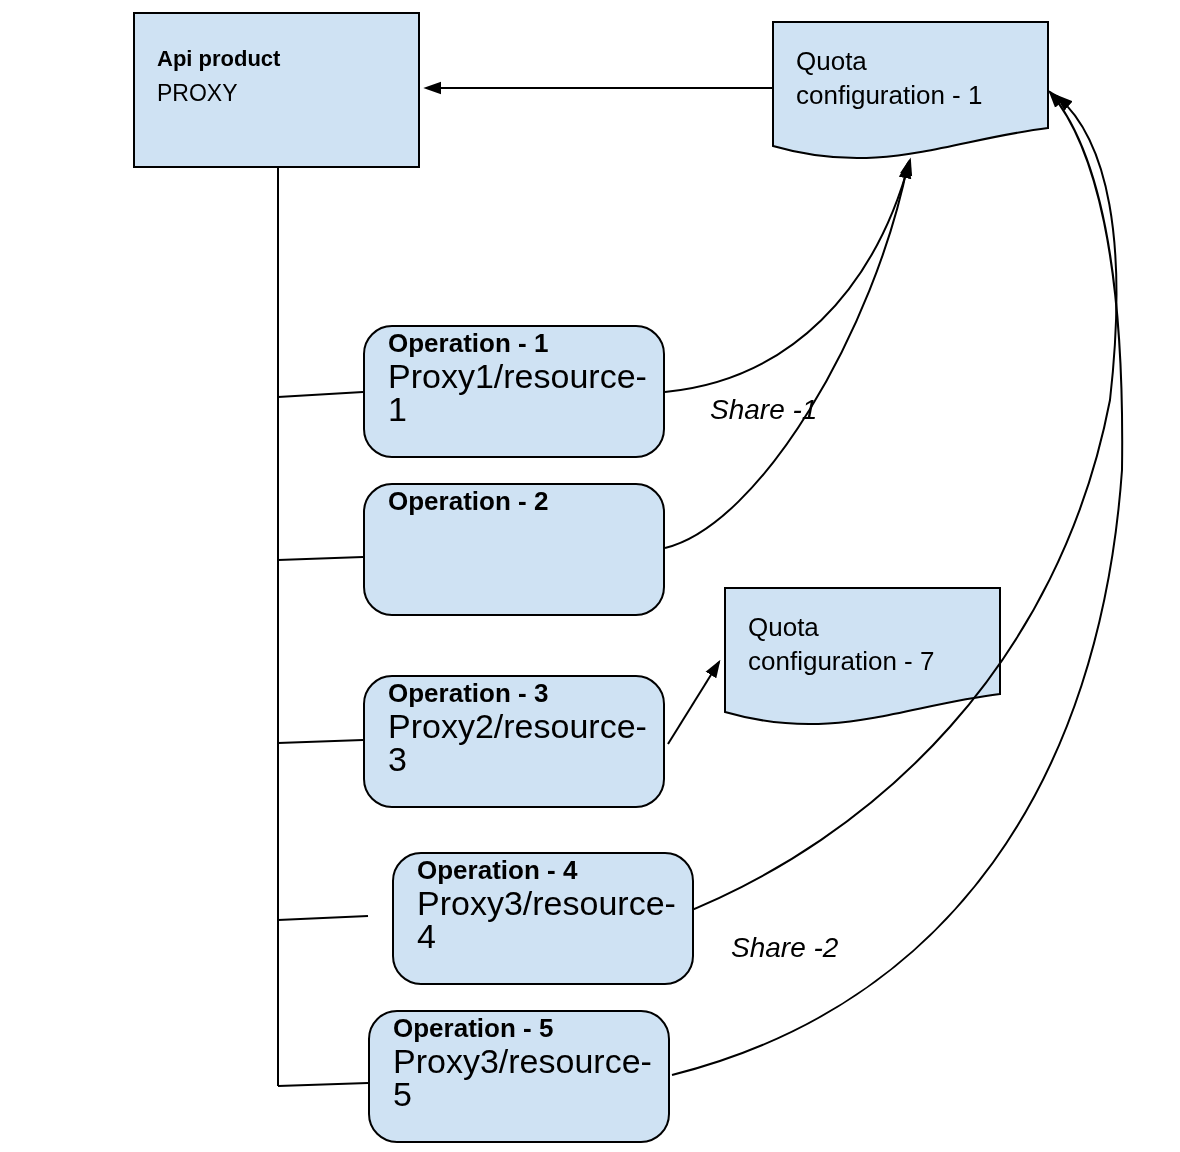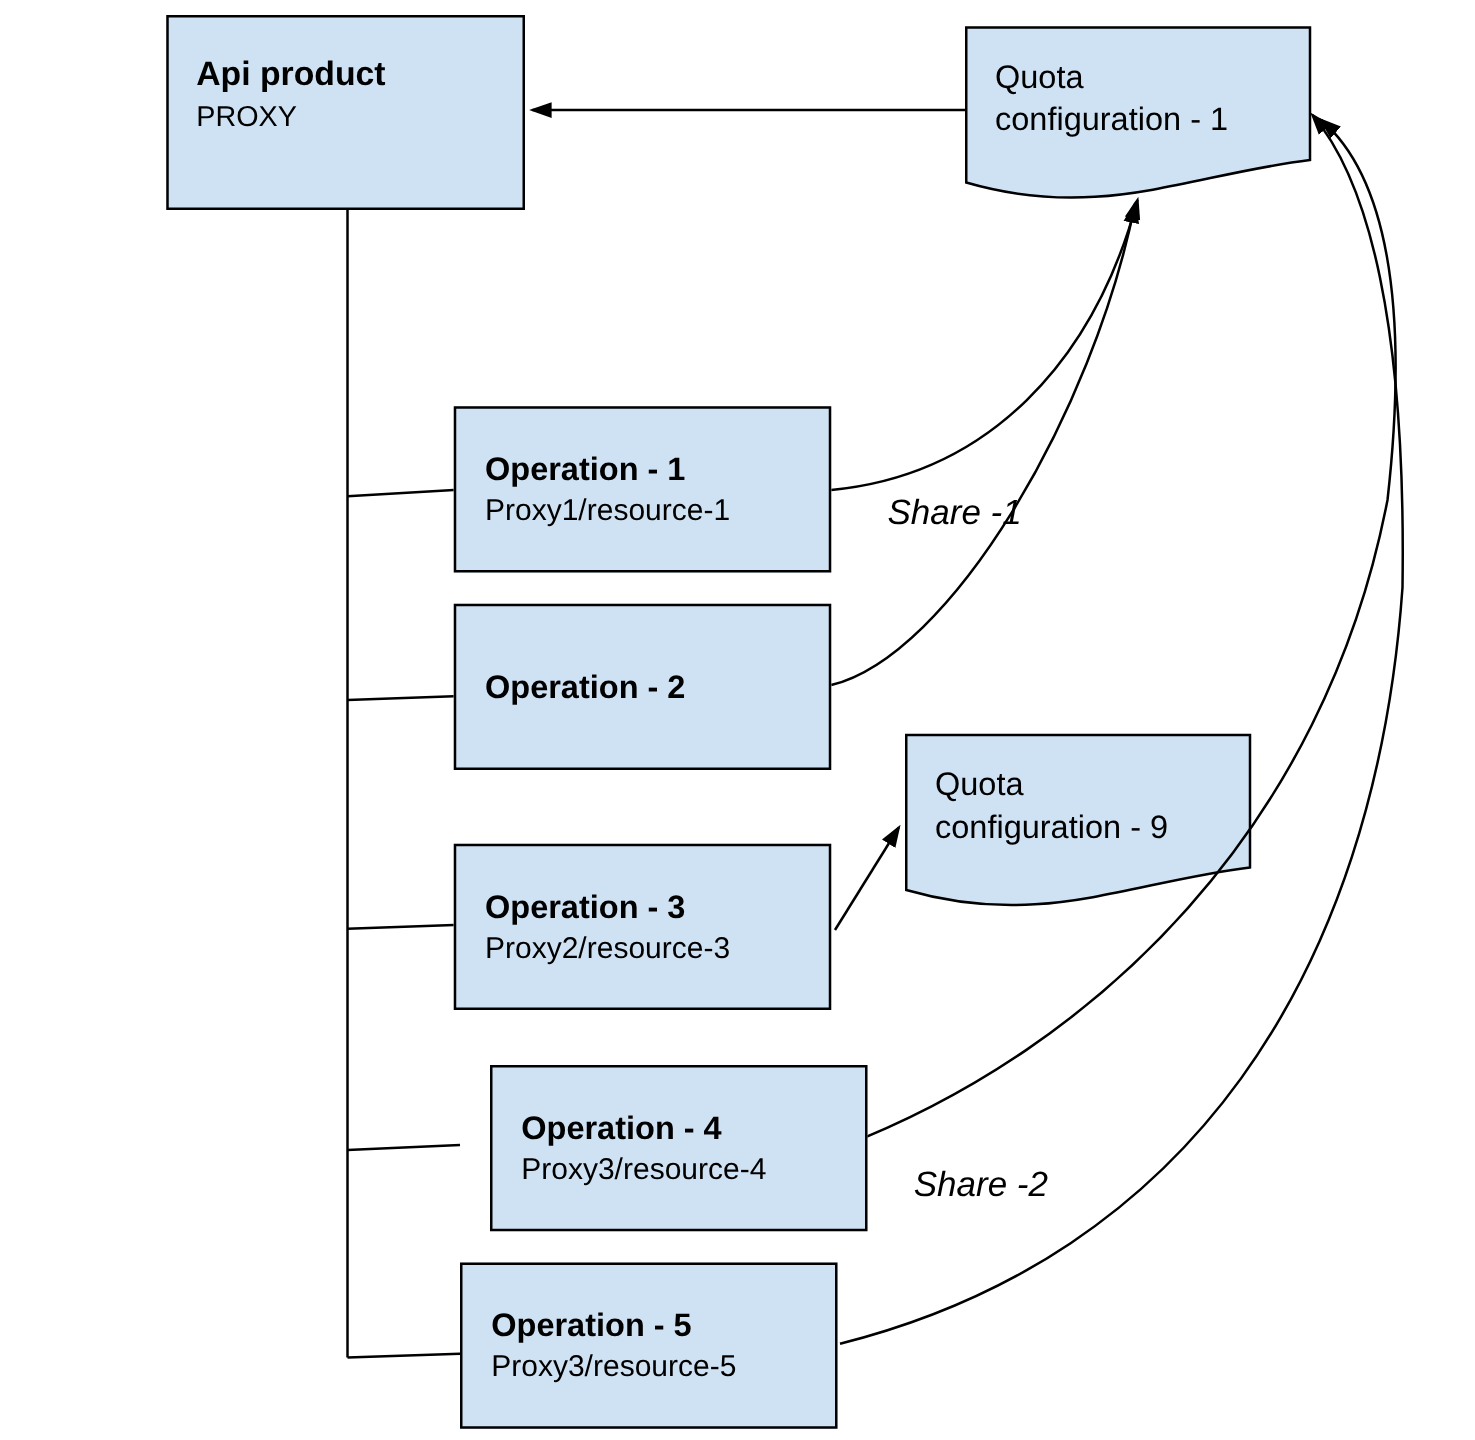--- a/index.html
+++ b/index.html
@@ -15,28 +15,28 @@
   }
   .layer{position:absolute;left:0;top:0;width:1180px;height:1152px;}
   .doc{fill:var(--shape-fill);stroke:var(--shape-border);stroke-width:2;}
   .conn{fill:none;stroke:var(--connector);stroke-width:2;}
   #arrowhead path{fill:var(--connector);}
   .box{
     position:absolute;background:var(--shape-fill);
     border:2px solid var(--shape-border);box-sizing:border-box;
   }
   .api-box{left:133px;top:12px;width:287px;height:156px;padding:28px 10px 0 22px;}
-  .api-title{font-size:27px;font-weight:bold;line-height:34px;margin-bottom:3px;}
+  .api-title{font-size:22px;font-weight:bold;line-height:34px;margin-bottom:3px;}
   .api-sub{font-size:23px;line-height:29px;}
   .op{
     width:302px;height:133px;display:flex;flex-direction:column;
-    justify-content:center;padding-left:23px;
+    padding-left:23px;border-radius:29px;
   }
   .op-title{font-size:26px;font-weight:bold;line-height:33px;}
-  .op-sub{font-size:24px;line-height:33px;}
+  .op-sub{font-size:34px;line-height:33px;}
   #op1{left:363px;top:325px;}
   #op2{left:363px;top:483px;}
   #op3{left:363px;top:675px;}
   #op4{left:368px;top:852px;margin-left:24px;}
   #op5{left:368px;top:1010px;}
   .doc-text{
     position:absolute;font-size:26px;line-height:34px;width:250px;
   }
   #qc1-text{left:796px;top:44px;}
   #qc2-text{left:748px;top:610px;}
@@ -101,19 +101,19 @@
     <div class="op-title">Operation - 5</div>
     <div class="op-sub">Proxy3/resource-5</div>
   </div>
 
   <div class="doc-text" id="qc1-text">
     <div>Quota</div>
     <div>configuration - 1</div>
   </div>
   <div class="doc-text" id="qc2-text">
     <div>Quota</div>
-    <div>configuration - 9</div>
+    <div>configuration - 7</div>
   </div>
 
   <div class="share-label" id="share1">Share -1</div>
   <div class="share-label" id="share2">Share -2</div>
 
 </div>
 
 </body></html>

